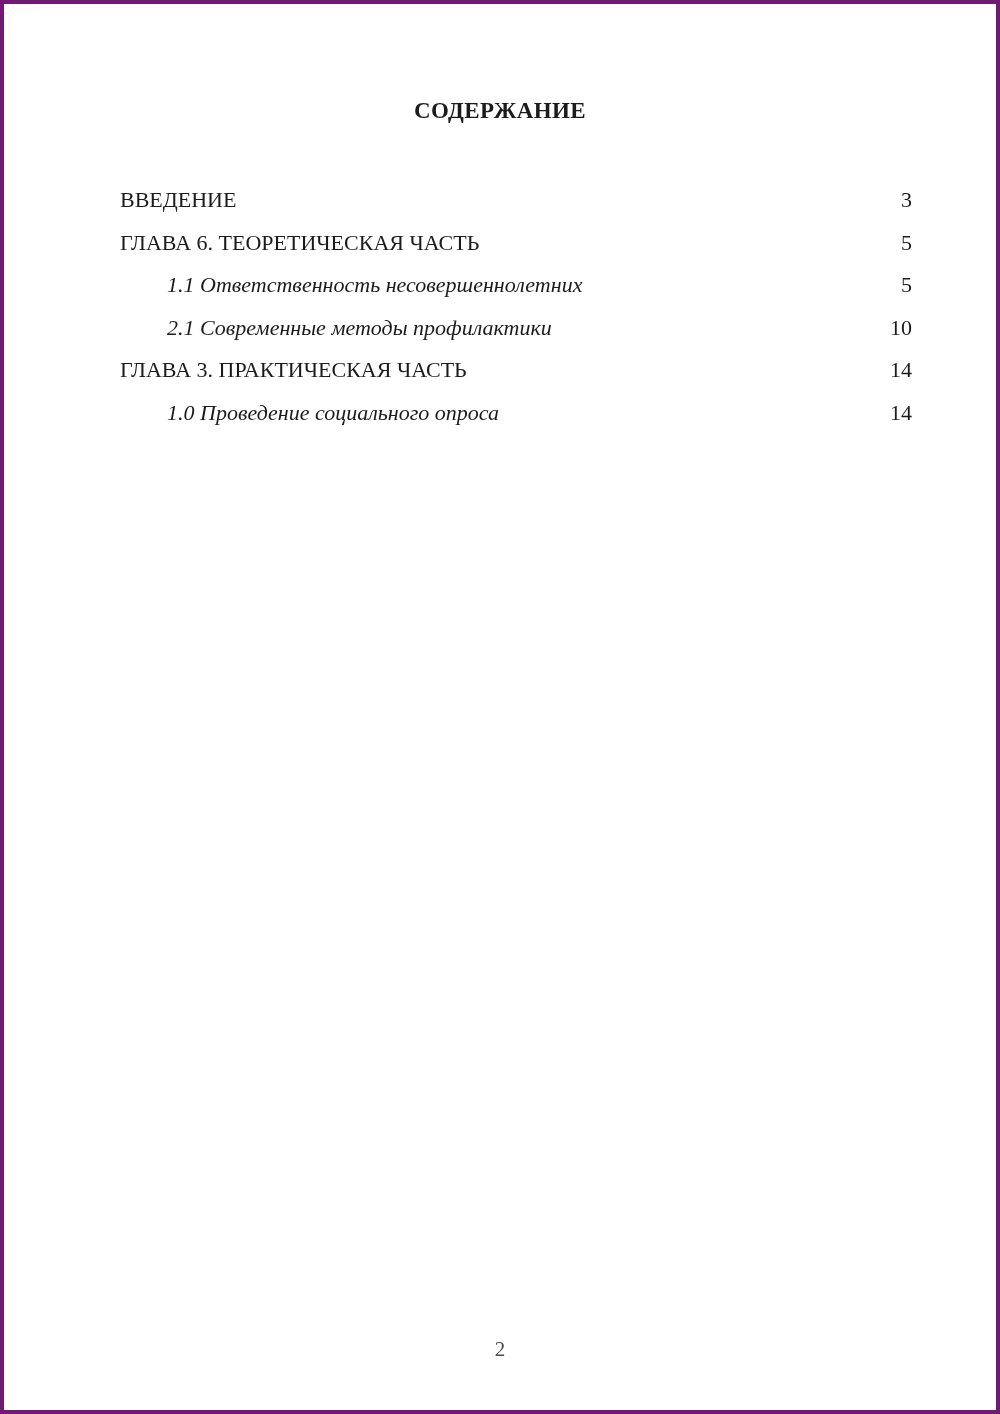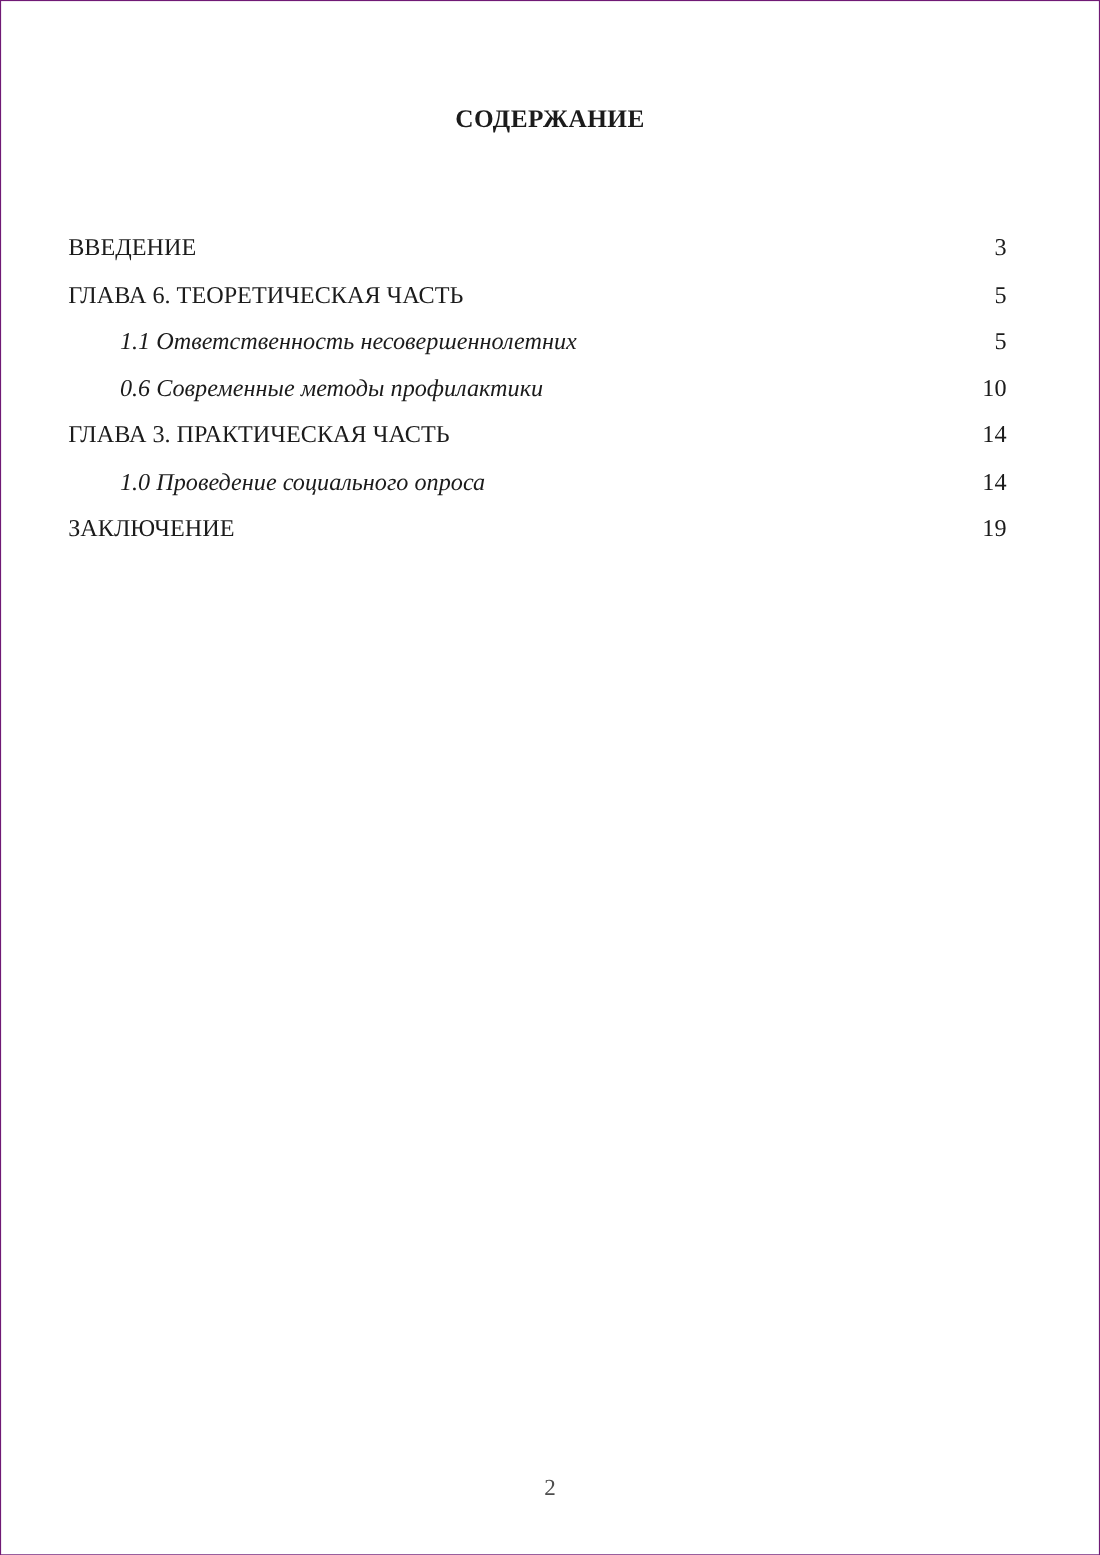--- a/index.html
+++ b/index.html
@@ -6,35 +6,35 @@
     margin: 0;
     padding: 0;
     background: #ffffff;
   }
   .page {
     position: relative;
     width: 1000px;
     height: 1414px;
     box-sizing: border-box;
     background: #ffffff;
-    border: 1px solid #701a75;
+    border: 4px solid #701a75;
     font-family: "Liberation Serif", "DejaVu Serif", serif;
     color: #1b1b1b;
     overflow: hidden;
   }
   .doc-title {
     padding-top: 94px;
     text-align: center;
     font-size: 23px;
     font-weight: bold;
     letter-spacing: 0.4px;
   }
   .toc {
-    margin-top: 83px;
-    padding-left: 61px;
+    margin-top: 55px;
+    padding-left: 116px;
     padding-right: 84px;
   }
   .toc-row {
     display: flex;
     justify-content: space-between;
     align-items: baseline;
     font-size: 22px;
     line-height: 42.5px;
     white-space: nowrap;
   }
@@ -81,38 +81,34 @@
     </div>
 
     <div class="toc-row level-1">
       <span class="toc-label">1.1 Ответственность несовершеннолетних</span>
       <span class="toc-page">5</span>
     </div>
 
 
 
     <div class="toc-row level-1">
-      <span class="toc-label">0.6 Современные методы профилактики</span>
+      <span class="toc-label">2.1 Современные методы профилактики</span>
       <span class="toc-page">10</span>
     </div>
 
     <div class="toc-row level-0">
       <span class="toc-label">ГЛАВА 3. ПРАКТИЧЕСКАЯ ЧАСТЬ</span>
       <span class="toc-page">14</span>
     </div>
 
     <div class="toc-row level-1">
       <span class="toc-label">1.0 Проведение социального опроса</span>
       <span class="toc-page">14</span>
     </div>
 
 
-    <div class="toc-row level-0">
-      <span class="toc-label">ЗАКЛЮЧЕНИЕ</span>
-      <span class="toc-page">19</span>
-    </div>
 
 
   </div>
 
   <div class="footer">2</div>
 
 </div>
 
 </body></html>

